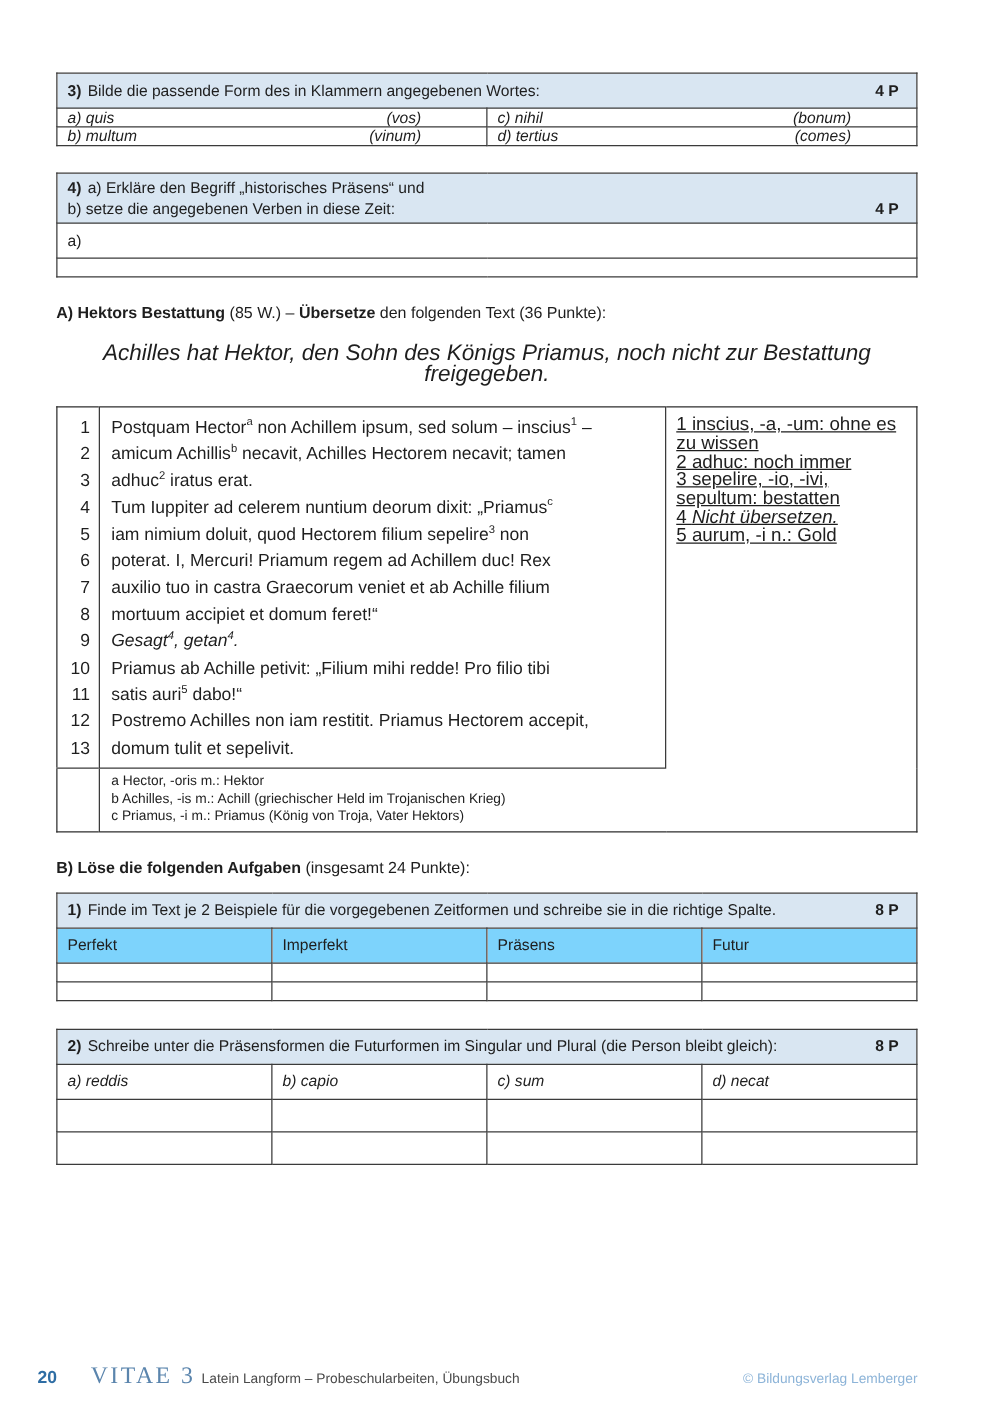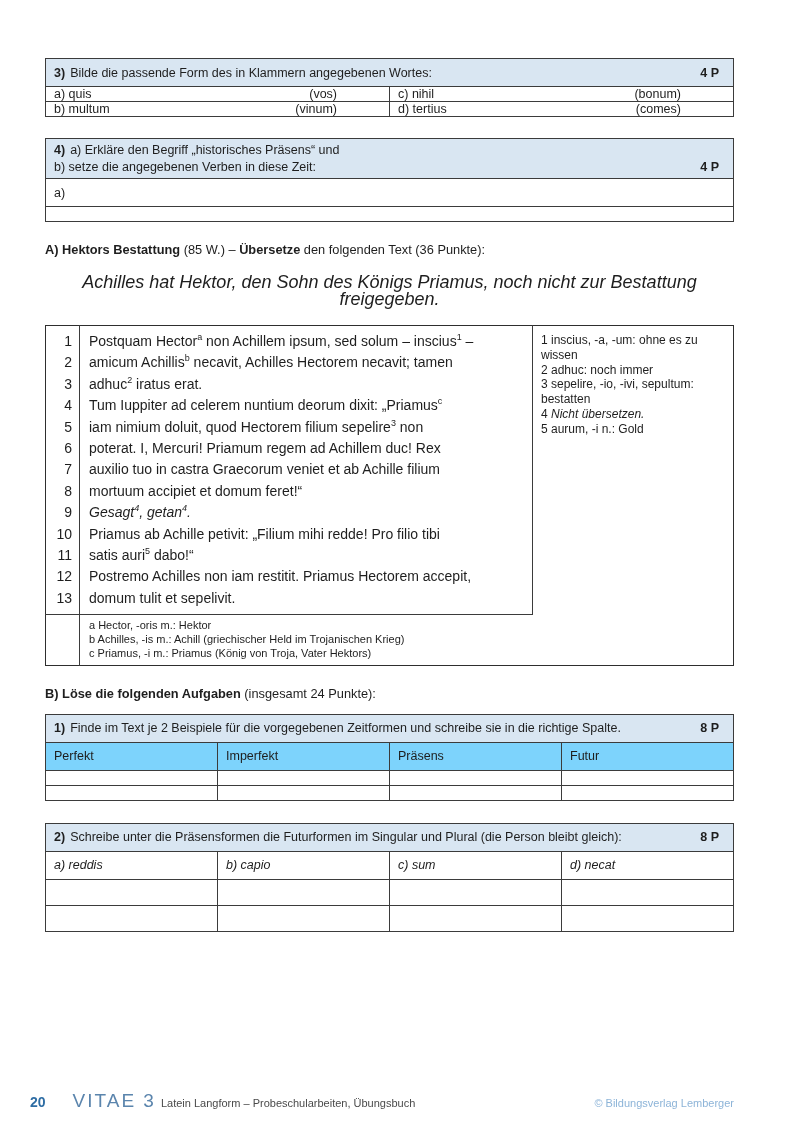--- a/index.html
+++ b/index.html
@@ -9,21 +9,21 @@
   }
   .content { margin-left:45px; width:689px; }
 
   table { width:100%; border-collapse:collapse; table-layout:fixed; }
   .task td {
     border:1.3px solid #3b3b3b; padding:0 8px; font-size:12.5px;
     vertical-align:middle; overflow:hidden; white-space:nowrap;
   }
   .task { border:1.6px solid #2e2e2e; }
   tr.head td { background:#d9e6f2; }
-  tr.h28 { height:28px; } tr.h27 { height:15px; } tr.h26 { height:26px; } tr.h38 { height:40px; }
+  tr.h28 { height:28px; } tr.h27 { height:15px;font-style:italic; } tr.h26 { height:26px; } tr.h38 { height:40px; }
   .hrow { display:flex; align-items:center; }
   .b { font-weight:bold; margin-right:5px; }
   .pts { margin-left:auto; font-weight:bold; padding-right:6px; }
   .crow { display:flex; align-items:center; }
   .hint { margin-left:auto; margin-right:44px; }
   .t4head div { line-height:17px; }
 
   #t3 { margin-top:58px; }
   #t4 { margin-top:21px; }
 
@@ -34,37 +34,37 @@
 
   .reading { margin-top:14px; border:1.6px solid #2e2e2e; }
   .reading td { border:none; vertical-align:top; }
   .rnums { width:33px; border-right:1.3px solid #3b3b3b !important; padding:5px 0 5px 0; }
   .rnum { font-size:14px; line-height:21.4px; text-align:right; padding-right:7px; }
   .rtext { width:439px; border-right:1.3px solid #3b3b3b !important; padding:5px 4px 5px 9px; }
   .rline { font-size:14px; line-height:21.4px; white-space:nowrap; }
   .rline.it { font-style:italic; }
   sup { font-size:9px; line-height:0; }
   .rvocab { padding:7px 8px 0 8px; }
-  .vline { font-size:12px; line-height:14.8px; }
+  .vline { font-size:15px; line-height:14.8px;text-decoration:underline; }
   .it { font-style:italic; }
   .fnrow td { border-top:1.3px solid #3b3b3b !important; }
   .rfn { padding:4px 4px 4px 9px; }
   .fline { font-size:11px; line-height:13.8px; white-space:nowrap; }
 
   #t1 { margin-top:12px; }
   #t2 { margin-top:22px; }
   tr.cols td { background:#7dd3fc; }
   tr.labels td { font-style:italic; }
 
   .footer {
     position:absolute; top:1090px; left:30px; right:66px;
     display:flex; align-items:baseline;
   }
   .pageno { font-size:14px; font-weight:bold; color:#2e6da4; }
-  .brand { font-family:Liberation Sans, sans-serif; font-size:19px; color:#5b85ad; letter-spacing:2px; margin-left:27px; }
+  .brand { font-family:Liberation Serif, serif; font-size:19px; color:#5b85ad; letter-spacing:2px; margin-left:27px; }
   .brandsub { font-size:11px; color:#4a4a4a; margin-left:5px; }
   .copy { margin-left:auto; font-size:11px; color:#8db4d8; }
 </style>
 </head>
 <body>
 
 <div class="page">
   <div class="content">
 
     <table class="task" id="t3">

